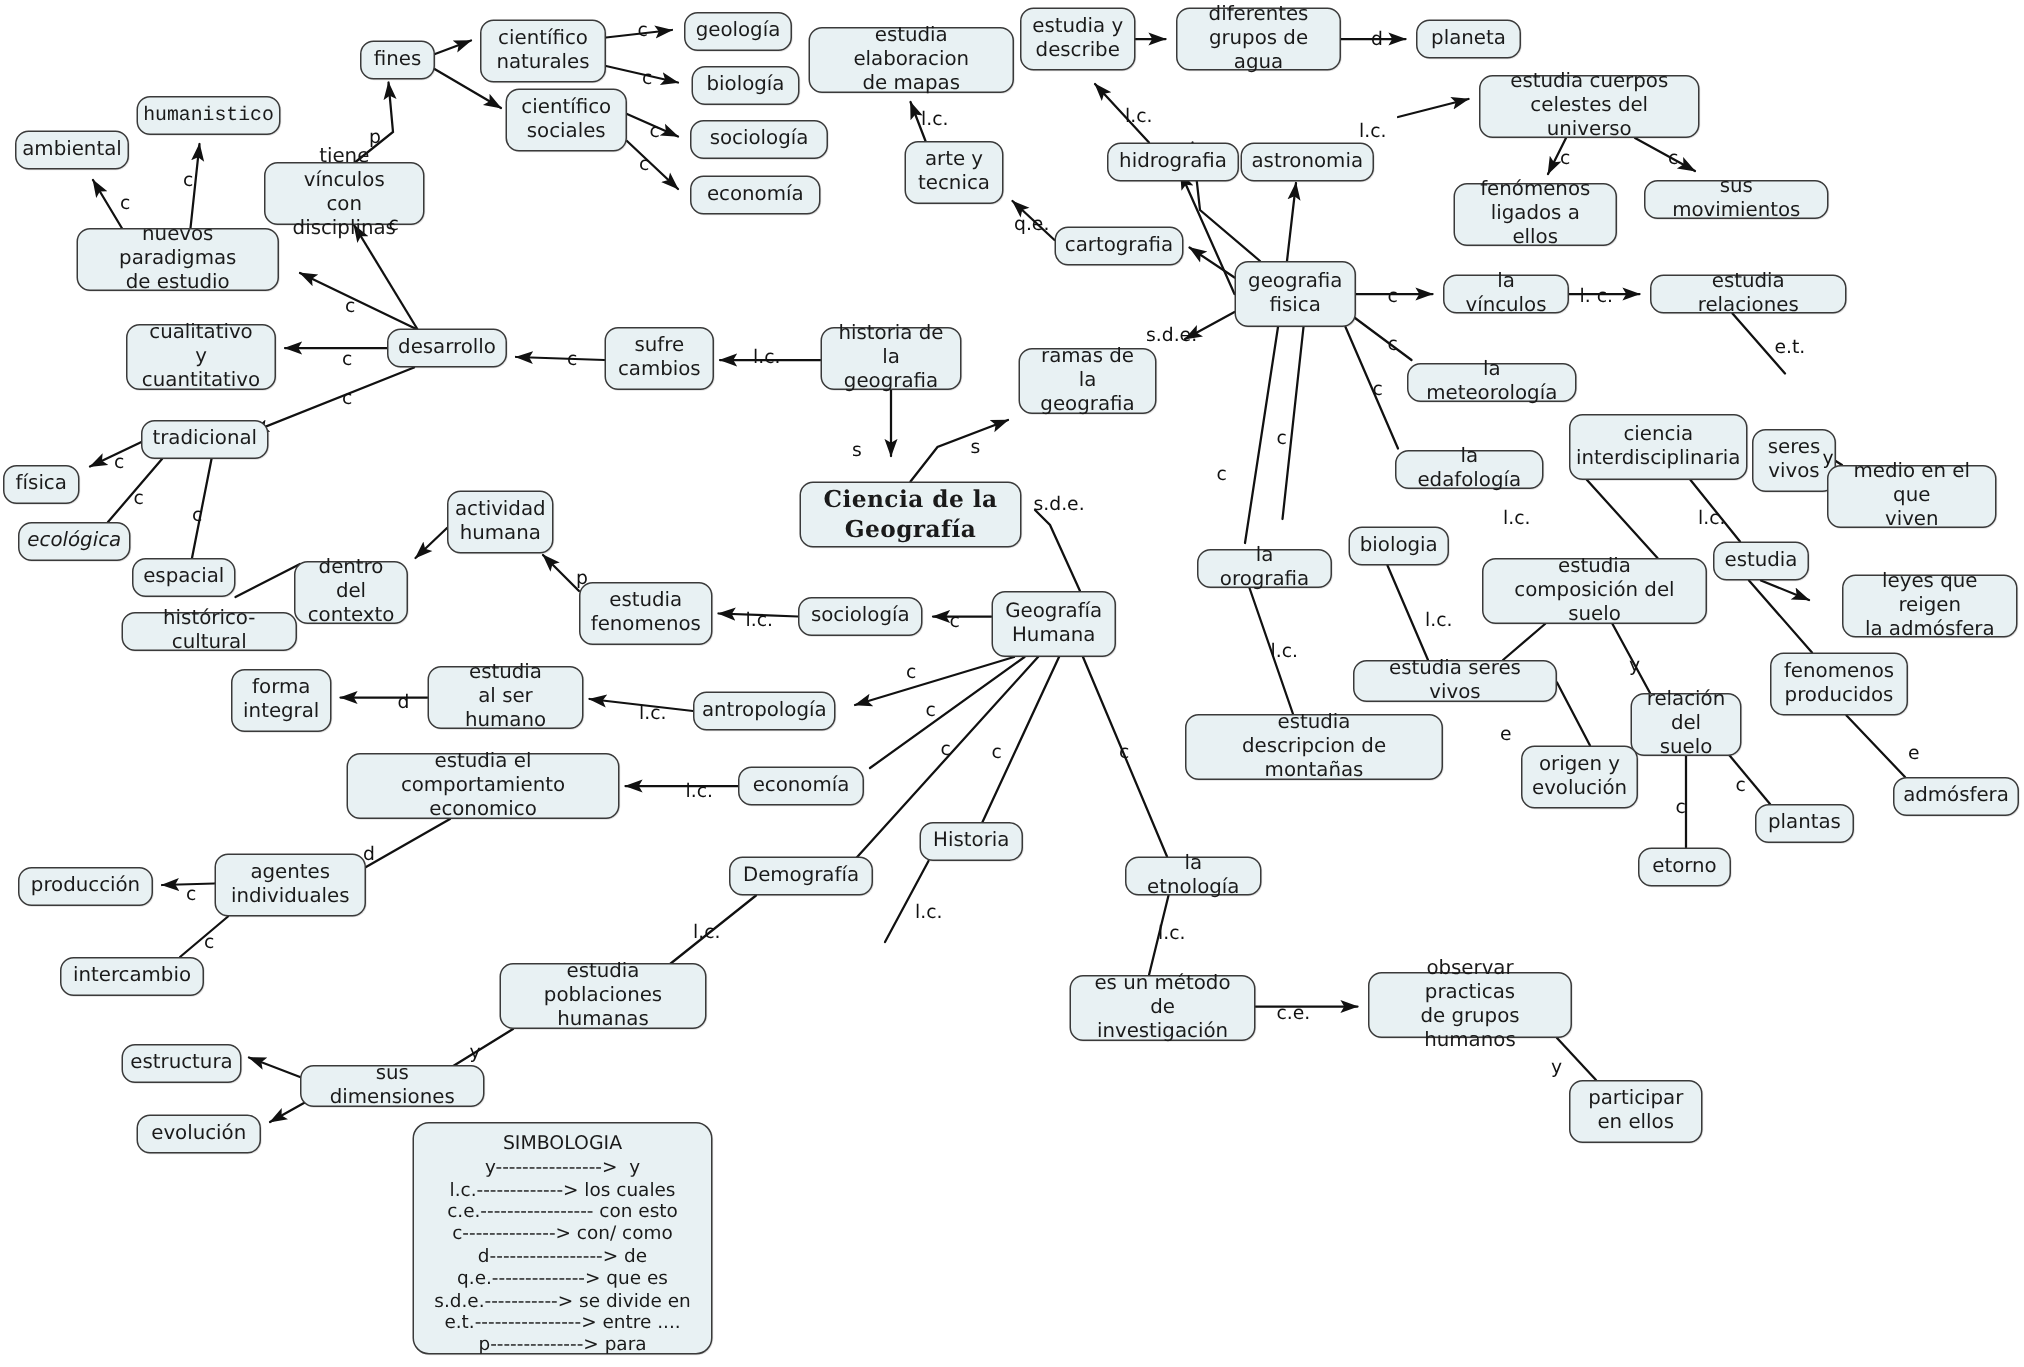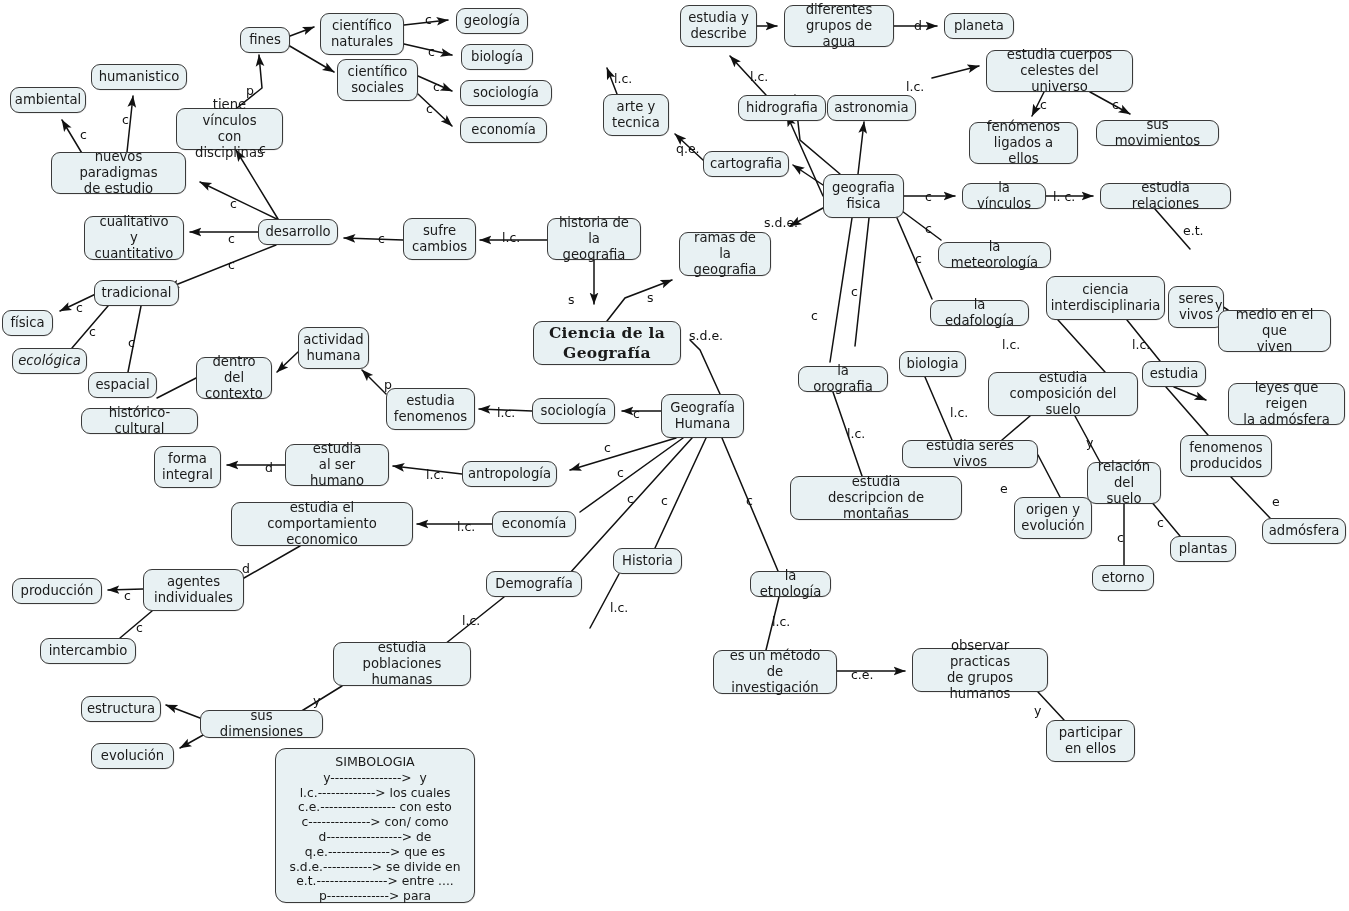--- a/index.html
+++ b/index.html
@@ -165,30 +165,32 @@
       <path d="M1174,387 L1206,400" marker-end="url(#ah)"></path>
       <path d="M1166,387 L1208,435"></path>
       <path d="M1075,416 L1100,462"></path>
       <path d="M1231,477 L1270,518"></path>
       <path d="M1124,504 L1124,565"></path>
       <path d="M1150,500 L1180,536"></path>
     </g>
   </svg>
 
 <div class="node" style="left: 10px; top: 87px; width: 76px; height: 26px;">ambiental</div>
-    <div class="node" style="left: 91px; top: 64px; width: 96px; height: 26px;">humanistico</div>
+    <div class="node" style="left: 91px; top: 64px; width: 96px; height: 26px; font-family: Liberation Mono, monospace;">humanistico</div>
     <div class="node" style="left: 240px; top: 27px; width: 50px; height: 26px;">fines</div>
     <div class="node" style="left: 320px; top: 13px; width: 84px; height: 42px;">científico
 naturales</div>
     <div class="node" style="left: 337px; top: 59px; width: 81px; height: 42px;">científico
 sociales</div>
     <div class="node" style="left: 456px; top: 8px; width: 72px; height: 26px;">geología</div>
     <div class="node" style="left: 461px; top: 44px; width: 72px; height: 26px;">biología</div>
     <div class="node" style="left: 460px; top: 80px; width: 92px; height: 26px;">sociología</div>
     <div class="node" style="left: 460px; top: 117px; width: 87px; height: 26px;">economía</div>
+    <div class="node" style="left: 539px; top: 18px; width: 137px; height: 44px;">estudia elaboracion
+de mapas</div>
     <div class="node" style="left: 603px; top: 94px; width: 66px; height: 42px;">arte y
 tecnica</div>
     <div class="node" style="left: 680px; top: 5px; width: 77px; height: 42px;">estudia y
 describe</div>
     <div class="node" style="left: 784px; top: 5px; width: 110px; height: 42px;">diferentes
 grupos de agua</div>
     <div class="node" style="left: 944px; top: 13px; width: 70px; height: 26px;">planeta</div>
     <div class="node" style="left: 738px; top: 95px; width: 88px; height: 26px;">hidrografia</div>
     <div class="node" style="left: 827px; top: 95px; width: 89px; height: 26px;">astronomia</div>
     <div class="node" style="left: 986px; top: 50px; width: 147px; height: 42px;">estudia cuerpos
@@ -220,21 +222,21 @@
 con disciplinas</div>
     <div class="node" style="left: 51px; top: 152px; width: 135px; height: 42px;">nuevos paradigmas
 de  estudio</div>
     <div class="node" style="left: 84px; top: 216px; width: 100px; height: 44px;">cualitativo
 y cuantitativo</div>
     <div class="node" style="left: 94px; top: 280px; width: 85px; height: 26px;">tradicional</div>
     <div class="node" style="left: 2px; top: 310px; width: 51px; height: 26px;">física</div>
     <div class="node" style="left: 12px; top: 348px; width: 75px; height: 26px; font-style: italic;">ecológica</div>
     <div class="node" style="left: 88px; top: 372px; width: 69px; height: 26px;">espacial</div>
     <div class="node" style="left: 81px; top: 408px; width: 117px; height: 26px;">histórico-cultural</div>
-    <div class="node" style="left: 196px; top: 357px; width: 76px; height: 42px;">dentro del
+    <div class="node" style="left: 196px; top: 374px; width: 76px; height: 42px;">dentro del
 contexto</div>
     <div class="node" style="left: 298px; top: 327px; width: 71px; height: 42px;">actividad
 humana</div>
     <div class="node" style="left: 386px; top: 388px; width: 89px; height: 42px;">estudia
 fenomenos</div>
     <div class="node" style="left: 532px; top: 398px; width: 83px; height: 26px;">sociología</div>
     <div class="node" style="left: 661px; top: 394px; width: 83px; height: 44px;">Geografía
 Humana</div>
     <div class="node root" style="left: 533px; top: 321px; width: 148px; height: 44px;">Ciencia de la
 Geografía</div>
@@ -245,21 +247,21 @@
     <div class="node" style="left: 462px; top: 461px; width: 95px; height: 26px;">antropología</div>
     <div class="node" style="left: 231px; top: 502px; width: 182px; height: 44px;">estudia el
 comportamiento economico</div>
     <div class="node" style="left: 492px; top: 511px; width: 84px; height: 26px;">economía</div>
     <div class="node" style="left: 143px; top: 569px; width: 101px; height: 42px;">agentes
 individuales</div>
     <div class="node" style="left: 12px; top: 578px; width: 90px; height: 26px;">producción</div>
     <div class="node" style="left: 40px; top: 638px; width: 96px; height: 26px;">intercambio</div>
     <div class="node" style="left: 486px; top: 571px; width: 96px; height: 26px;">Demografía</div>
     <div class="node" style="left: 613px; top: 548px; width: 69px; height: 26px;">Historia</div>
-    <div class="node" style="left: 750px; top: 571px; width: 81px; height: 26px;">la etnología</div>
+    <div class="node" style="left: 750px; top: 571px; width: 91px; height: 26px;">la etnología</div>
     <div class="node" style="left: 713px; top: 650px; width: 124px; height: 44px;">es un método de
 investigación</div>
     <div class="node" style="left: 912px; top: 648px; width: 136px; height: 44px;">observar practicas
 de grupos humanos</div>
     <div class="node" style="left: 1046px; top: 720px; width: 89px; height: 42px;">participar
 en ellos</div>
     <div class="node" style="left: 333px; top: 642px; width: 138px; height: 44px;">estudia poblaciones
 humanas</div>
     <div class="node" style="left: 200px; top: 710px; width: 123px; height: 28px;">sus dimensiones</div>
     <div class="node" style="left: 81px; top: 696px; width: 80px; height: 26px; text-align: center;">estructura</div>

